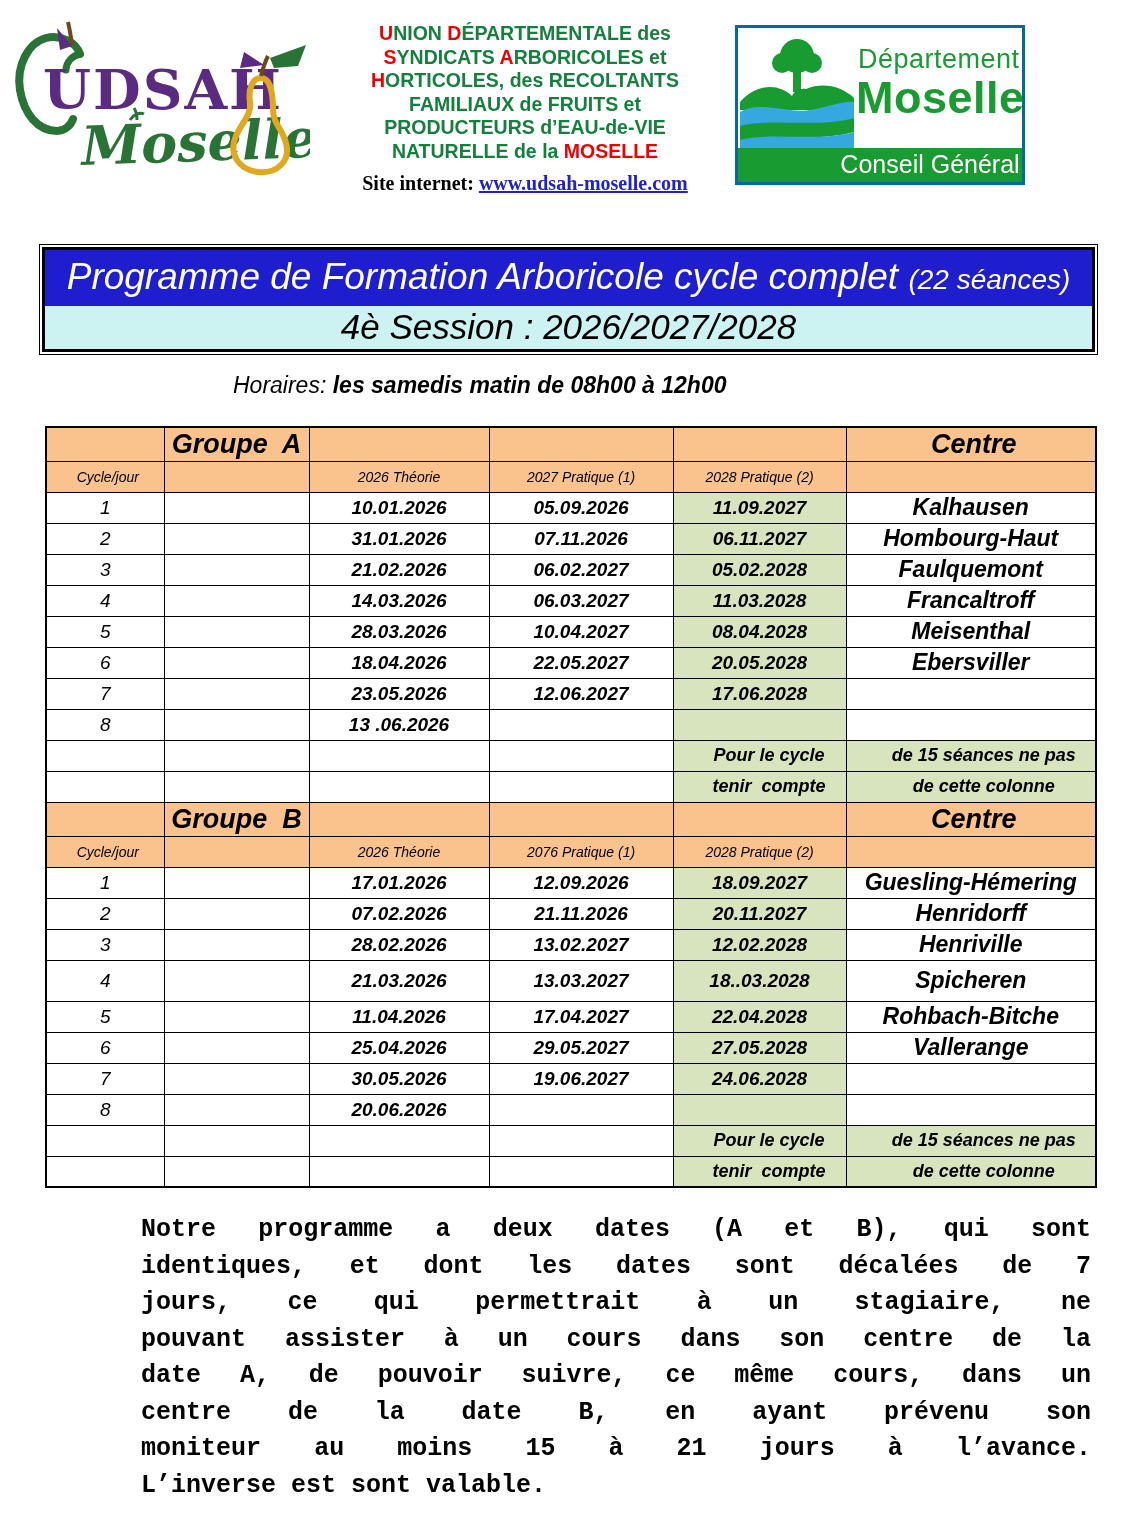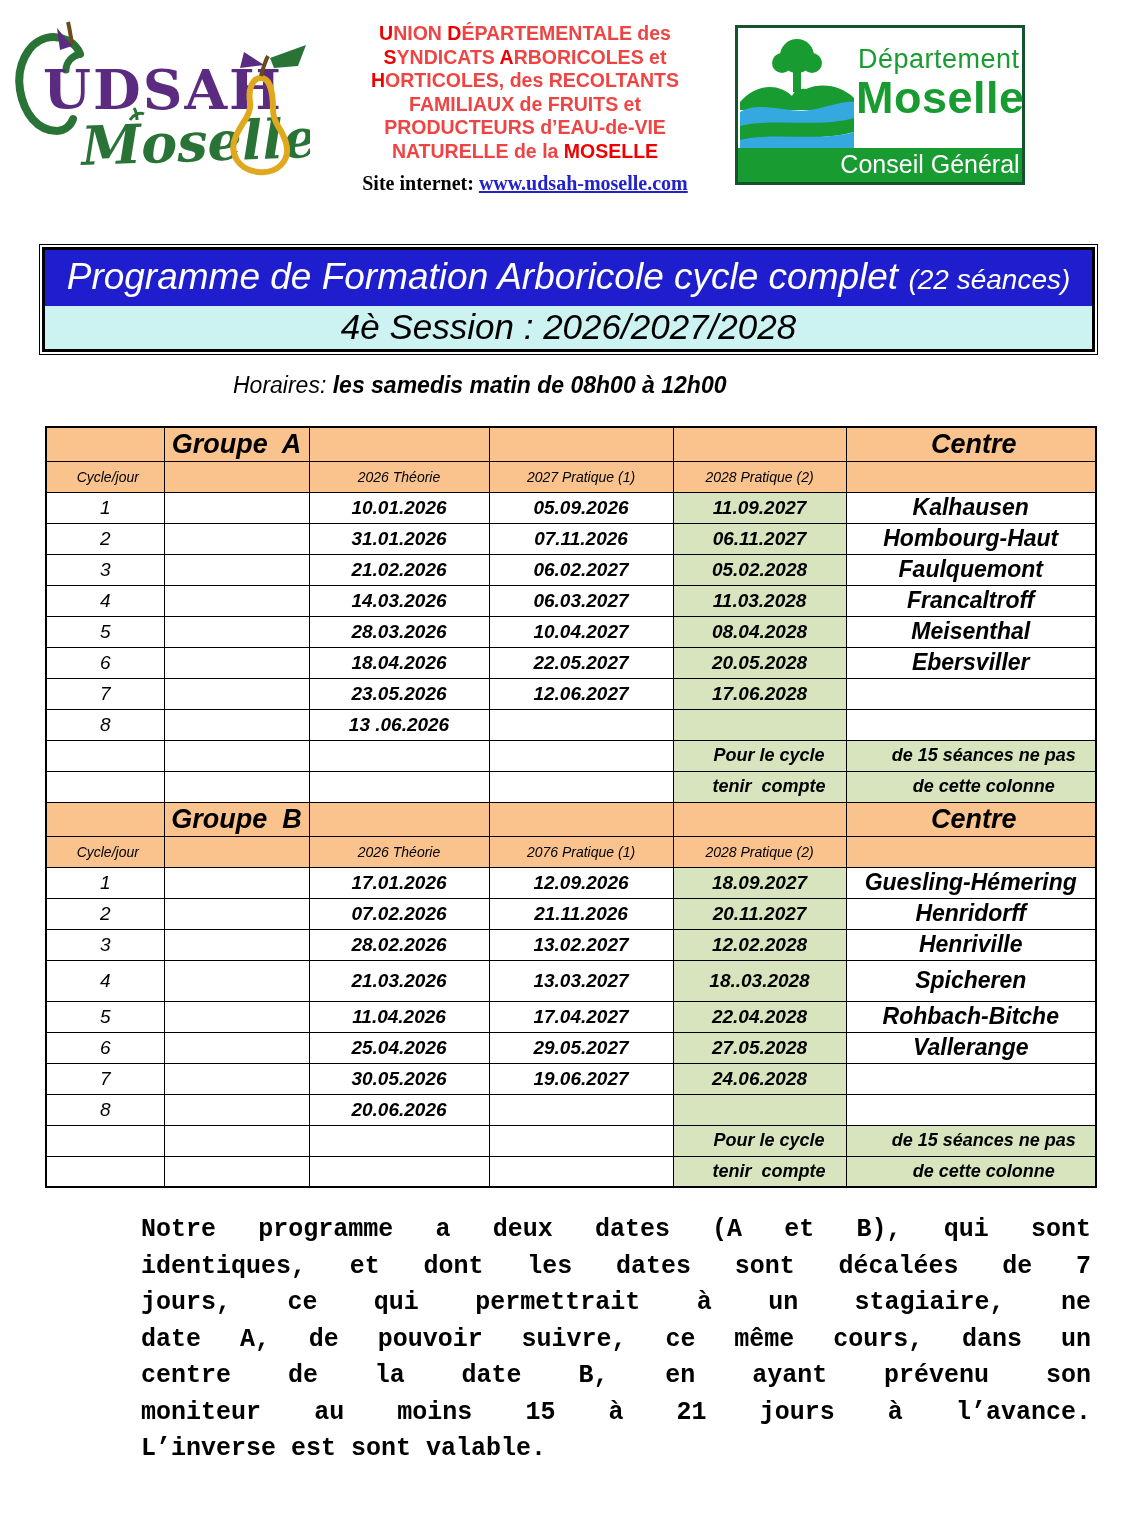--- a/index.html
+++ b/index.html
@@ -3,26 +3,26 @@
 <meta charset="utf-8">
 <style>
   * { margin:0; padding:0; box-sizing:border-box; }
   body { width:1140px; height:1516px; background:#fff; font-family:"Liberation Sans", sans-serif; position:relative; }
   .page { position:relative; width:1140px; height:1516px; background:#fff; overflow:hidden; }
 
   
   .udsah-logo { position:absolute; left:10px; top:12px; width:300px; height:180px; }
   .org-block { position:absolute; left:342px; top:22px; width:366px; text-align:center; }
   .org-line { font-weight:bold; font-size:19.5px; line-height:23.5px; white-space:pre; }
-  .org-line .blue { color:#ef4444; }
+  .org-line .blue { color:#15803d; }
   .org-line .red { color:#ee0000; }
   .site-line { margin-top:9px; font-family:"Liberation Serif", serif; font-weight:bold; font-size:20px; color:#000; white-space:pre; }
   .site-line a { color:#2222cc; text-decoration:underline; }
 
-  .cg-logo { position:absolute; left:735px; top:25px; width:290px; height:160px; border:3px solid #14532d; background:#fff; }
+  .cg-logo { position:absolute; left:735px; top:25px; width:290px; height:160px; border:3px solid #0369a1; background:#fff; }
   .cg-graphic { position:absolute; left:2px; top:2px; }
   .cg-dept { position:absolute; left:120px; top:16px; font-size:27px; color:#189b31; letter-spacing:0.5px; }
   .cg-name { position:absolute; left:118px; top:44px; font-size:45px; font-weight:bold; color:#189b31; letter-spacing:0.5px; }
   .cg-footer { position:absolute; left:0; right:0; bottom:0; height:34px; background:#189b31; color:#fff; font-size:25px; line-height:33px; text-align:center; padding-left:100px; }
 
   
   .banner { position:absolute; left:42px; top:247px; width:1053px; border:3px solid #000; outline:1px solid #000; outline-offset:2px; background:#fff; }
   .banner-title { background:#1e1ece; color:#fff; font-style:italic; font-size:37px; line-height:42px; padding:6px 4px 5px 4px; text-align:center; white-space:nowrap; }
   .banner-title .note { font-size:28px; }
   .banner-session { background:#ccf2f2; color:#000; font-style:italic; font-size:35px; line-height:38px; padding:2px 0 3px 0; text-align:center; }
@@ -317,19 +317,20 @@
           <td class="note5 green">tenir  compte</td>
           <td class="note6 green">de cette colonne</td>
         </tr>
       </tbody>
   </table>
 
   <div class="para" id="para">
       <div class="pline">Notre programme a deux dates (A et B), qui sont</div>
       <div class="pline">identiques, et dont les dates sont décalées de 7</div>
       <div class="pline">jours, ce qui permettrait à un stagiaire, ne</div>
+      <div class="pline">pouvant assister à un cours dans son centre de la</div>
       <div class="pline">date A, de pouvoir suivre, ce même cours, dans un</div>
       <div class="pline">centre de la date B, en ayant prévenu son</div>
       <div class="pline">moniteur au moins 15 à 21 jours à l’avance.</div>
       <div class="pline last">L’inverse est sont valable.</div>
     </div>
 
 </div>
 
 </body></html>

